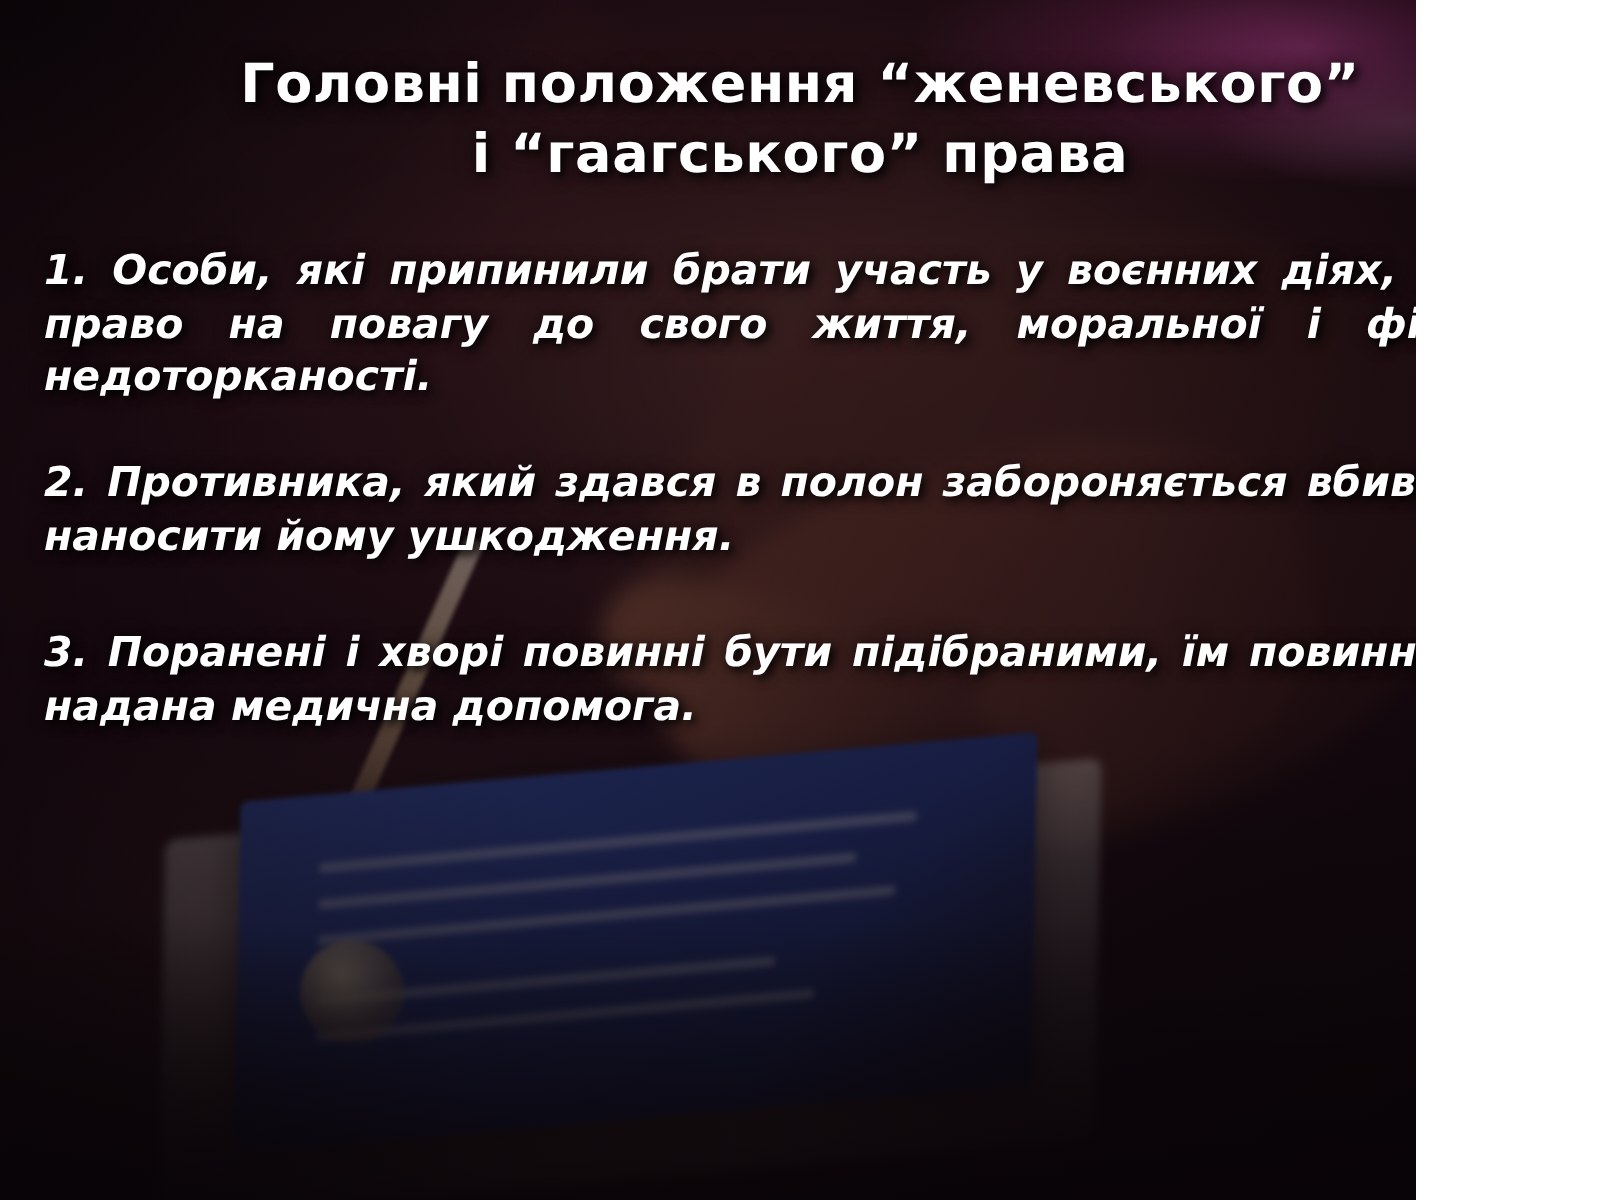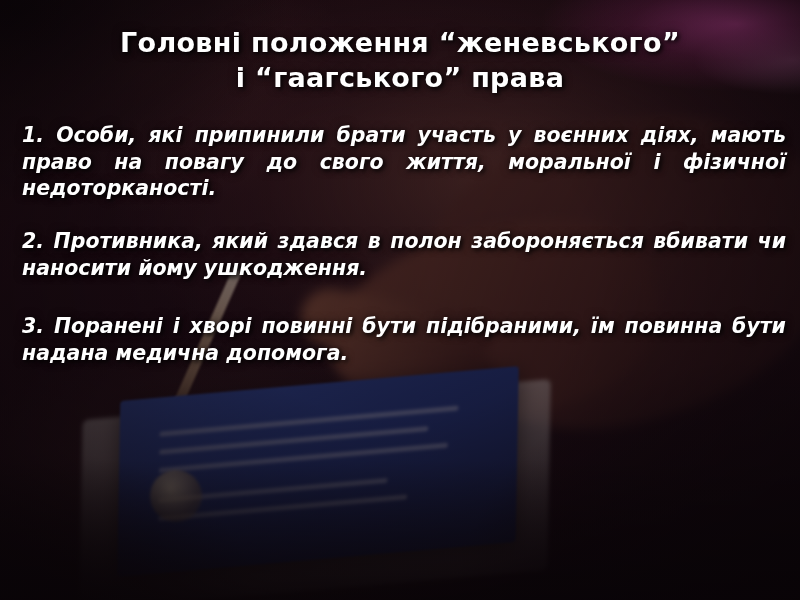--- a/index.html
+++ b/index.html
@@ -7,21 +7,21 @@
     padding: 0;
   }
   body {
     width: 800px;
     height: 600px;
     overflow: hidden;
     font-family: "DejaVu Sans", sans-serif;
   }
   #slide {
     position: relative;
-    width: 800px;
+    width: 708px;
     height: 600px;
     background: #1a0b12;
     overflow: hidden;
   }
   
   .bg-layer {
     position: absolute;
     inset: 0;
   }
   .bg-base {

